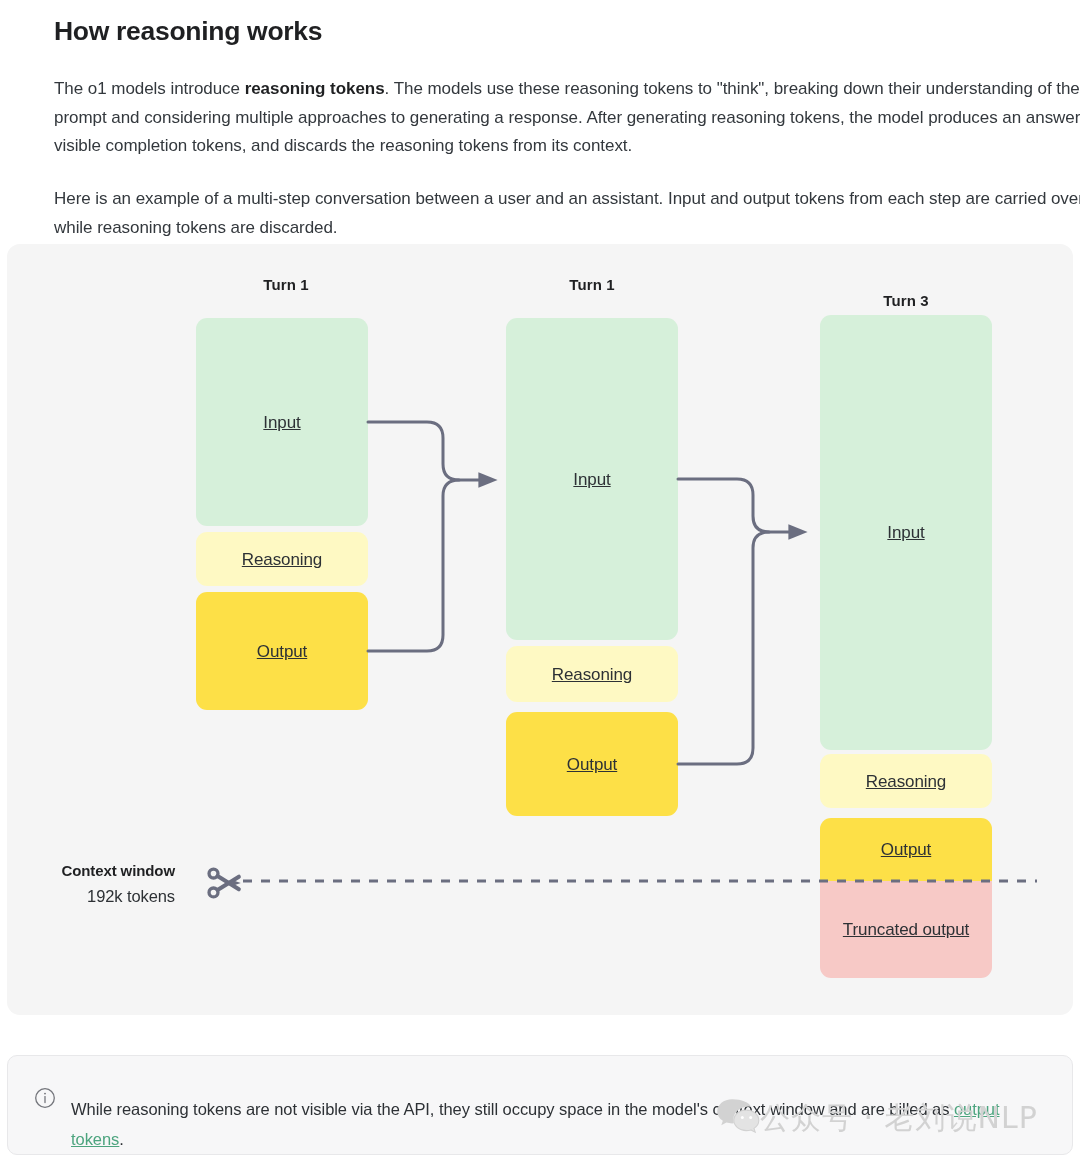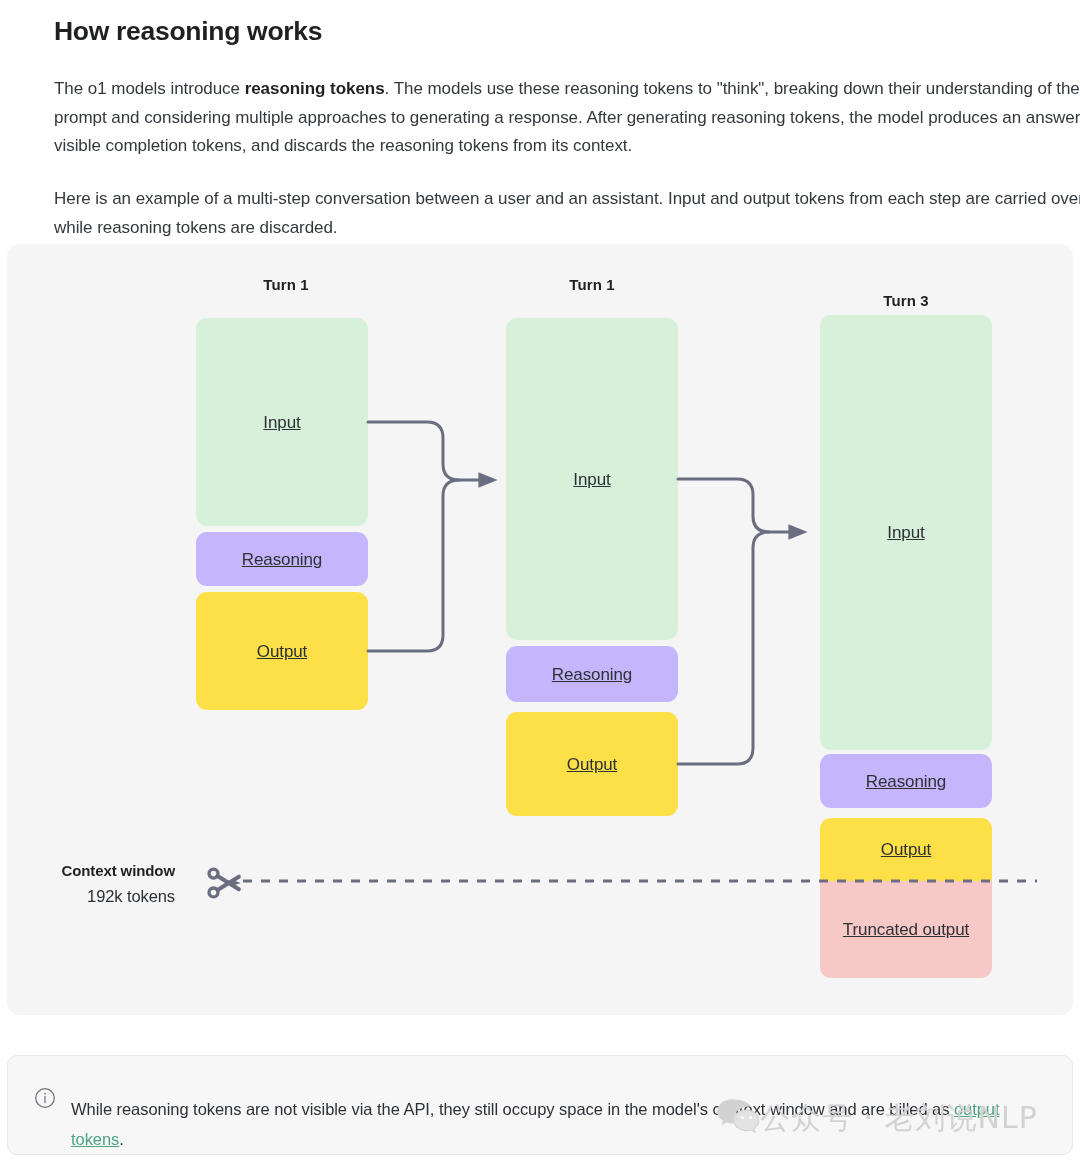--- a/index.html
+++ b/index.html
@@ -65,21 +65,21 @@
     justify-content: center;
     font-size: 17px;
     color: #2d3135;
     border-radius: 11px;
     text-align: left;
     line-height: 25px;
     letter-spacing: -0.1px;
     text-decoration: underline;
   }
   .box-input     { background: #d6f0da; }
-  .box-reasoning { background: #c4b5fd; }
+  .box-reasoning { background: #fef9c3; }
   .box-output    { background: #fde047; }
   .box-truncated { background: #f7c9c6; }
 
   
   .clip-bottom { border-bottom-left-radius: 0; border-bottom-right-radius: 0; }
   .clip-top    { border-top-left-radius: 0;    border-top-right-radius: 0; }
 
   
   .connector { position: absolute; left: 0; top: 0; width: 1066px; height: 771px; overflow: visible; pointer-events: none; }
 

